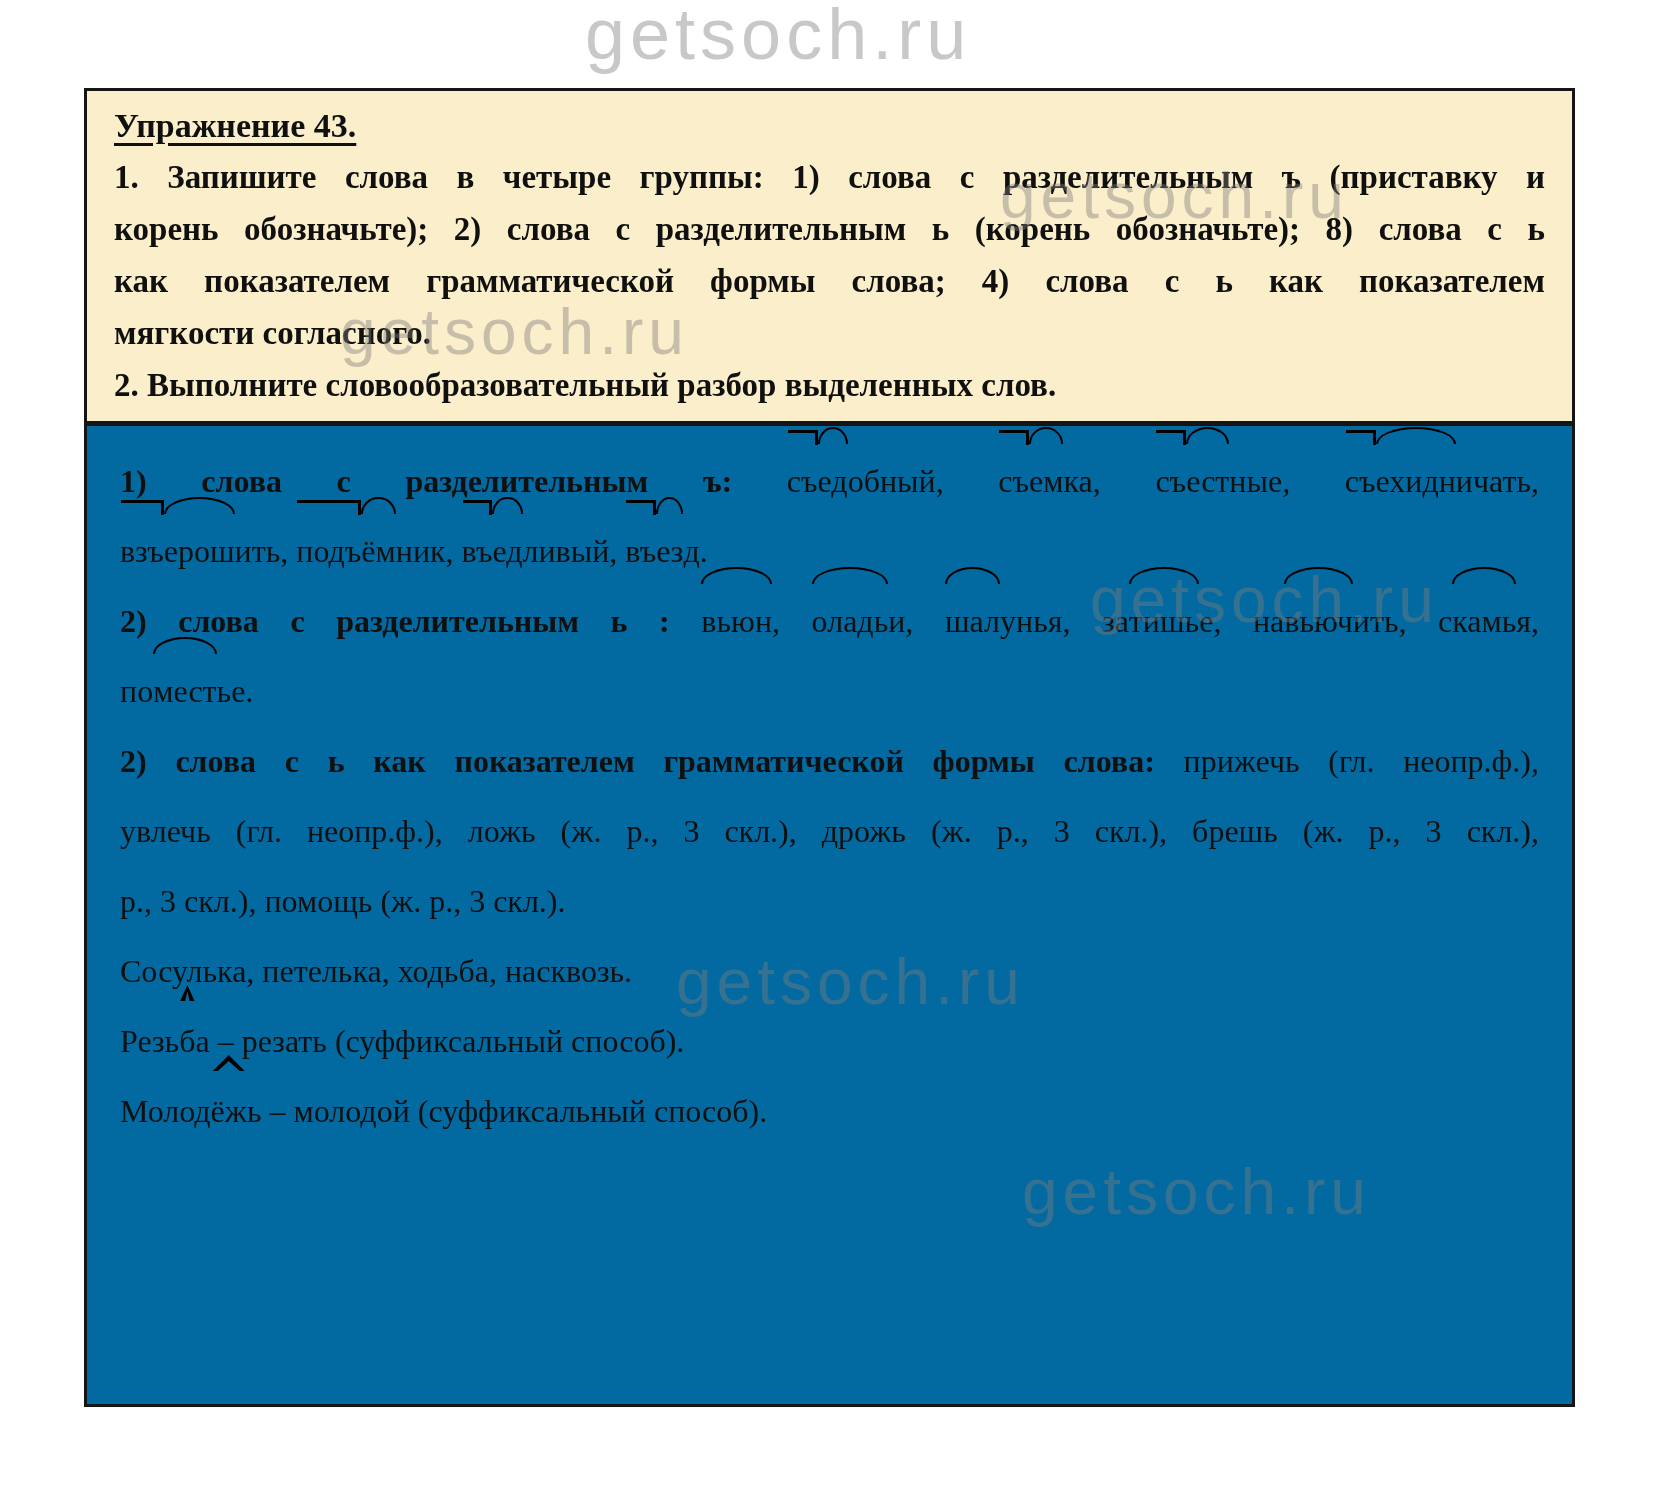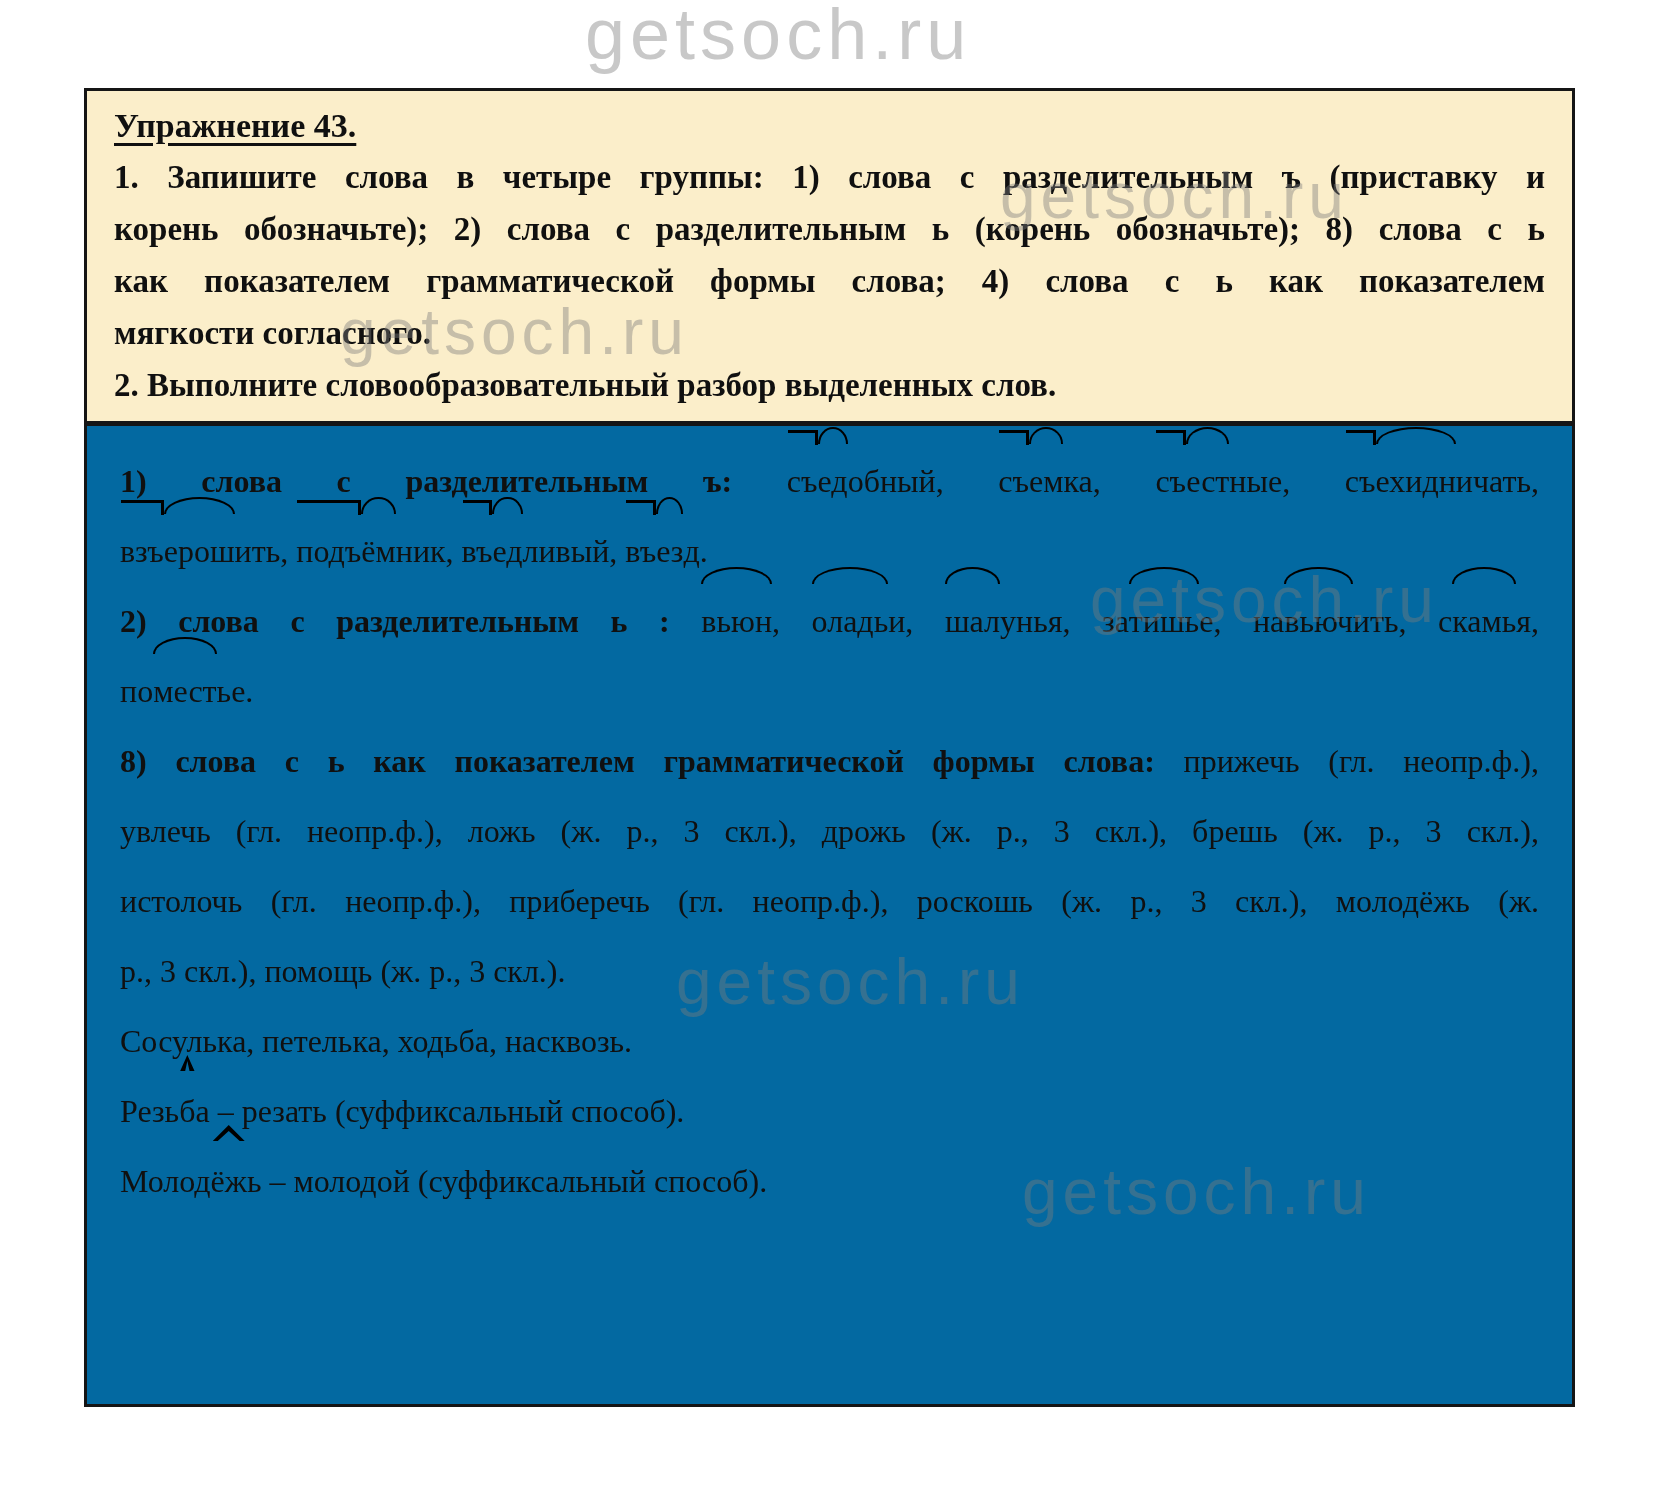--- a/index.html
+++ b/index.html
@@ -89,22 +89,21 @@
         <div class="t-line">2. Выполните словообразовательный разбор выделенных слов.</div>
       </div>
   </div>
 
   <div class="answer-box">
     <div id="answer-lines">
         <div class="a-line just"><span class="lbl">1) слова с разделительным ъ:</span> <span class="word"><span class="seg mk-prefix">съ</span><span class="seg mk-root">ед</span><span class="seg">обный</span>,</span> <span class="word"><span class="seg mk-prefix">съ</span><span class="seg mk-root">ем</span><span class="seg">ка</span>,</span> <span class="word"><span class="seg mk-prefix">съ</span><span class="seg mk-root">ест</span><span class="seg">ные</span>,</span> <span class="word"><span class="seg mk-prefix">съ</span><span class="seg mk-root">ехидн</span><span class="seg">ичать</span>,</span></div>
         <div class="a-line"><span class="word"><span class="seg mk-prefix">взъ</span><span class="seg mk-root">ерош</span><span class="seg">ить</span>,</span> <span class="word"><span class="seg mk-prefix">подъ</span><span class="seg mk-root">ём</span><span class="seg">ник</span>,</span> <span class="word"><span class="seg mk-prefix">въ</span><span class="seg mk-root">ед</span><span class="seg">ливый</span>,</span> <span class="word"><span class="seg mk-prefix">въ</span><span class="seg mk-root">ез</span><span class="seg">д</span>.</span></div>
         <div class="a-line just"><span class="lbl">2) слова с разделительным ь :</span> <span class="word"><span class="seg mk-root">вьюн</span>,</span> <span class="word"><span class="seg mk-root">оладь</span><span class="seg">и</span>,</span> <span class="word"><span class="seg mk-root">шал</span><span class="seg">унья</span>,</span> <span class="word"><span class="seg">за</span><span class="seg mk-root">тишь</span><span class="seg">е</span>,</span> <span class="word"><span class="seg">на</span><span class="seg mk-root">вьюч</span><span class="seg">ить</span>,</span> <span class="word"><span class="seg">с</span><span class="seg mk-root">камь</span><span class="seg">я</span>,</span></div>
         <div class="a-line"><span class="word"><span class="seg">по</span><span class="seg mk-root">мест</span><span class="seg">ье</span>.</span></div>
-        <div class="a-line just"><span class="lbl">8) слова с ь как показателем грамматической формы слова:</span> <span>прижечь (гл. неопр.ф.),</span></div>
+        <div class="a-line just"><span class="lbl">2) слова с ь как показателем грамматической формы слова:</span> <span>прижечь (гл. неопр.ф.),</span></div>
         <div class="a-line just"><span>увлечь (гл. неопр.ф.), ложь (ж. р., 3 скл.), дрожь (ж. р., 3 скл.), брешь (ж. р., 3 скл.),</span></div>
-        <div class="a-line just"><span>истолочь (гл. неопр.ф.), приберечь (гл. неопр.ф.), роскошь (ж. р., 3 скл.), молодёжь (ж.</span></div>
         <div class="a-line"><span>р., 3 скл.), помощь (ж. р., 3 скл.).</span></div>
         <div class="a-line"><span>Сосулька, петелька, ходьба, насквозь.</span></div>
         <div class="a-line"><span class="word"><span class="seg">Резь</span><span class="seg mk-suffix">б</span><span class="seg">а</span></span> <span>– резать (суффиксальный способ).</span></div>
         <div class="a-line"><span class="word"><span class="seg">Молод</span><span class="seg mk-suffix">ёж</span><span class="seg">ь</span></span> <span>– молодой (суффиксальный способ).</span></div>
       </div>
   </div>
 </div>
 
 </body></html>

